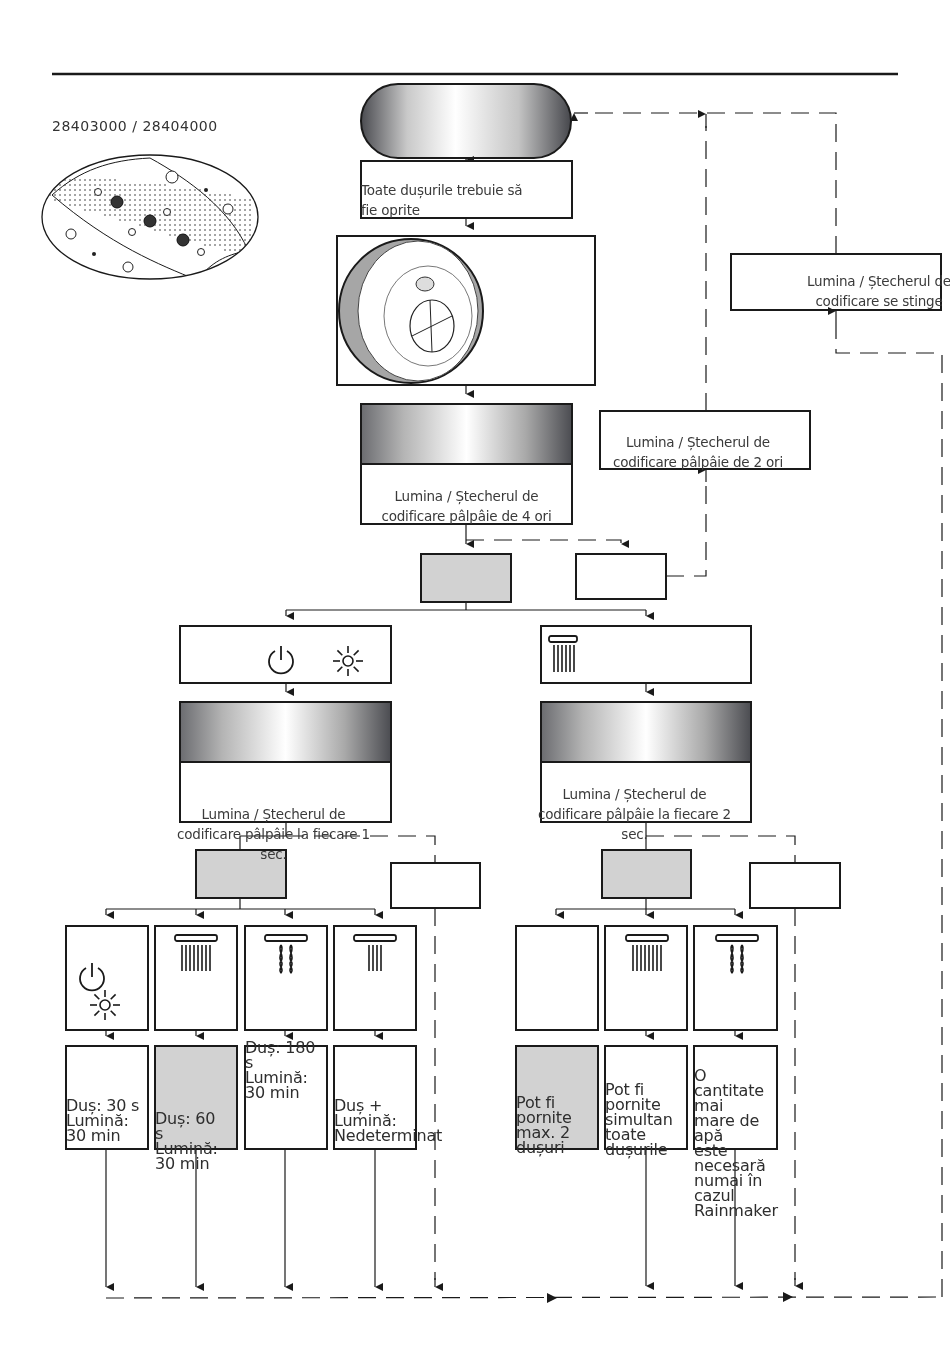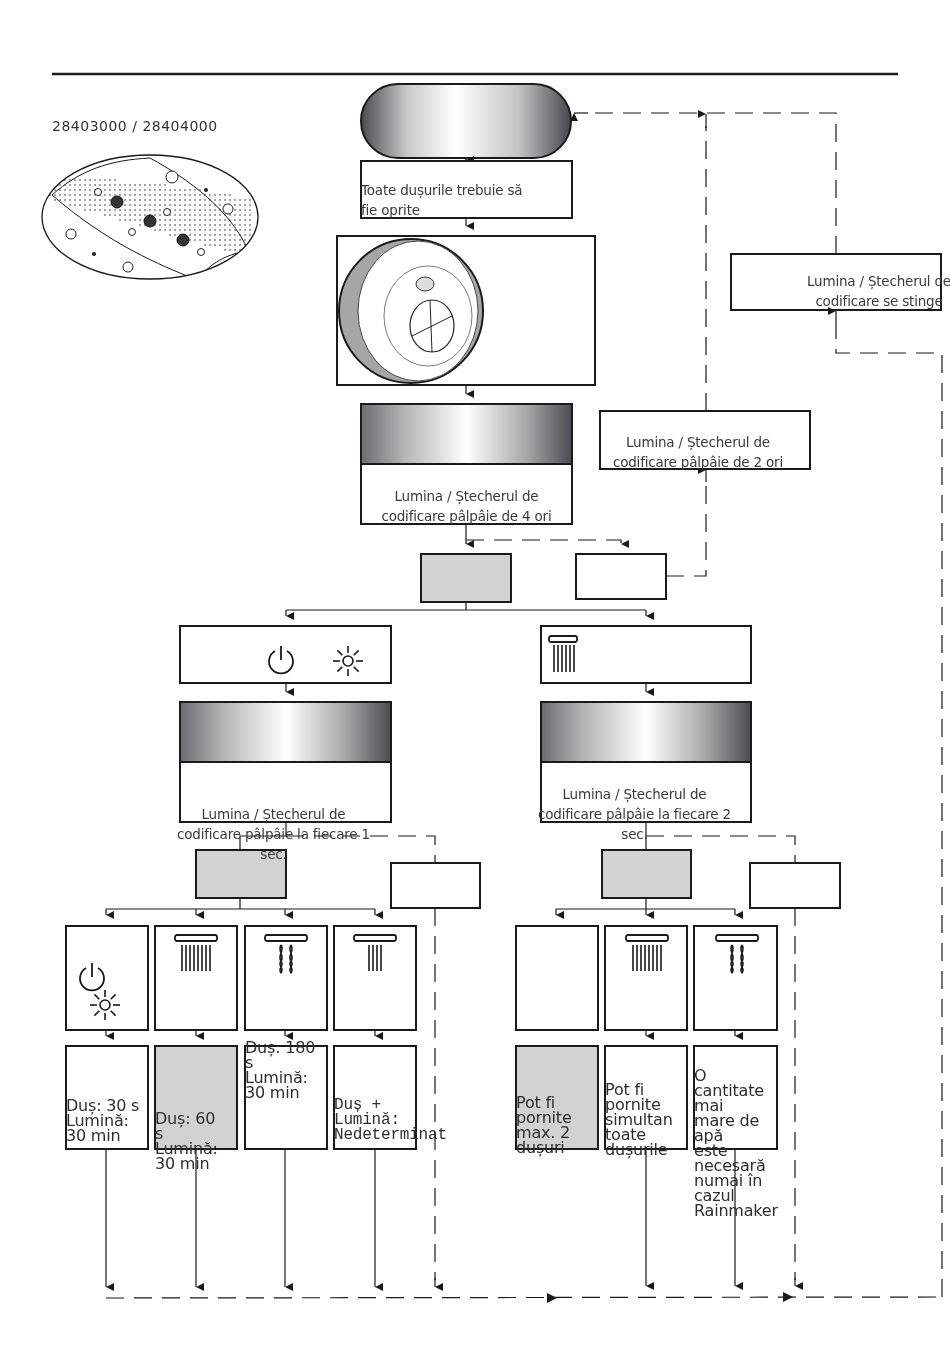--- a/index.html
+++ b/index.html
@@ -648,21 +648,21 @@
 <div class="lbl" style="left:776px; top:271px; width:206px;">Lumina / Ștecherul de codificare se stinge</div>
 <div class="lbl" style="left:176px; top:784px; width:195px;margin-top:20px;">Lumina / Ștecherul de codificare pâlpâie la fiecare 1 sec.</div>
 <div class="lbl" style="left:537px; top:784px; width:195px;">Lumina / Ștecherul de codificare pâlpâie la fiecare 2 sec.</div>
 
 <div class="lbl-sm" style="left:66px; top:1098px; width:82px; white-space:pre-line;">Duș: 30 s
 Lumină: 30 min</div>
 <div class="lbl-sm" style="left:155px; top:1111px; width:72px; white-space:pre-line;">Duș: 60 s
 Lumină: 30 min</div>
 <div class="lbl-sm" style="left:245px; top:1040px; width:82px; white-space:pre-line;">Duș: 180 s
 Lumină: 30 min</div>
-<div class="lbl-sm" style="left:334px; top:1098px; width:87px; white-space:pre-line;font-family:Liberation Mono, monospace;">Duș + Lumină:
+<div class="lbl-sm" style="left:334px; top:1098px; width:87px; white-space:pre-line;">Duș + Lumină:
 Nedeterminat</div>
 
 <div class="lbl-sm" style="left:516px; top:1095px; width:82px; white-space:pre-line;">Pot fi pornite
 max. 2 dușuri</div>
 <div class="lbl-sm" style="left:605px; top:1082px; width:82px; white-space:pre-line;">Pot fi pornite
 simultan toate
 dușurile</div>
 <div class="lbl-sm" style="left:694px; top:1068px; width:83px; white-space:pre-line;">O cantitate mai
 mare de apă
 este necesară

